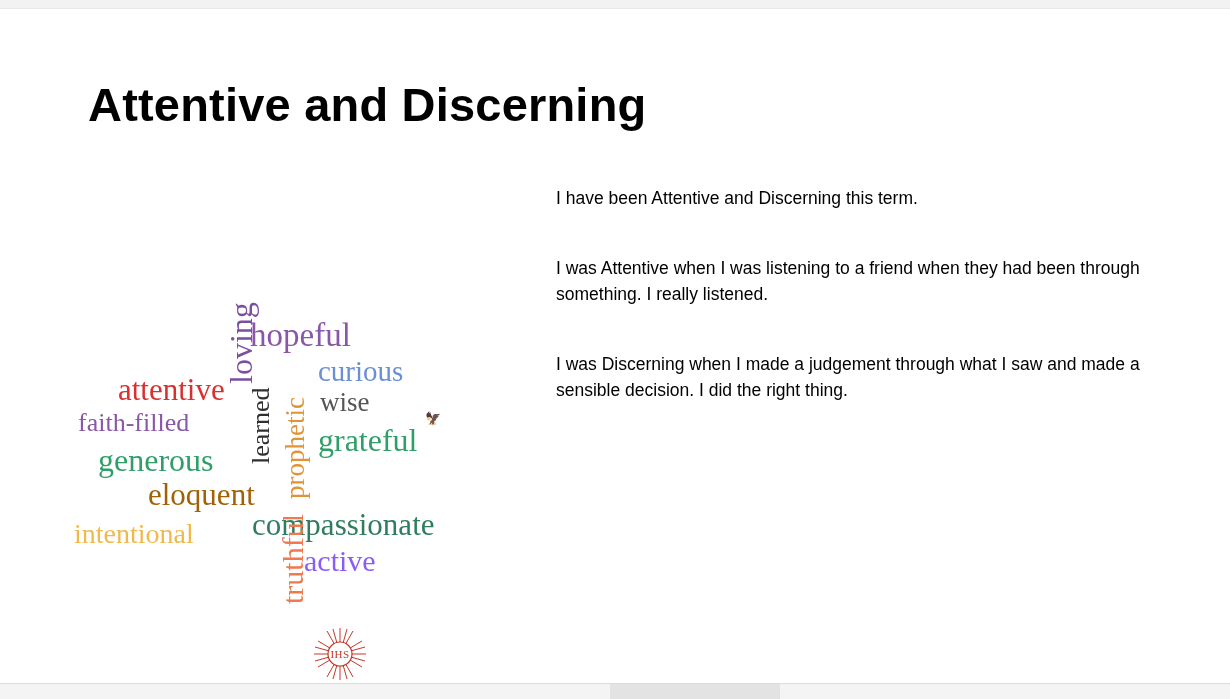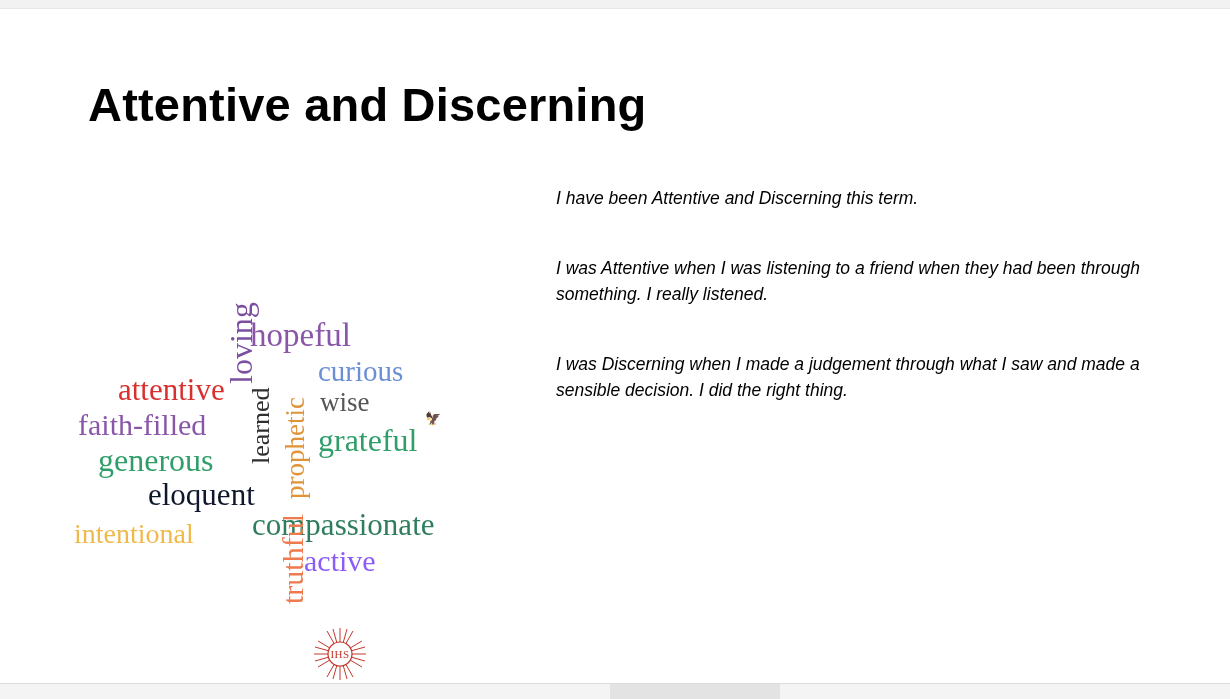--- a/index.html
+++ b/index.html
@@ -57,21 +57,20 @@
     position: absolute;
     left: 556px;
     top: 176px;
     width: 600px;
     font-size: 17.5px;
     line-height: 26px;
     color: #000000;
   }
   .para {
     margin: 0 0 44px 0;
-    font-style: italic;
   }
   .para:last-child { margin-bottom: 0; }
 
   
   .cloud {
     position: absolute;
     left: 70px;
     top: 255px;
     width: 430px;
     height: 420px;
@@ -98,24 +97,24 @@
     transform: rotate(-90deg);
     transform-origin: left top;
   }
   .w-prophetic {
     left: 212px; top: 235px;
     font-size: 27px; color: #e0943a;
     transform: rotate(-90deg);
     transform-origin: left top;
   }
   .w-wise { left: 250px; top: 125px; font-size: 27px; color: #555555; }
-  .w-faithfilled { left: 8px; top: 146px; font-size: 30px; color: #8a56a8; }
+  .w-faithfilled { left: 8px; top: 146px; font-size: 26px; color: #8a56a8; }
   .w-grateful { left: 248px; top: 160px; font-size: 32px; color: #2f9e68; }
   .w-generous { left: 28px; top: 180px; font-size: 32px; color: #2f9e68; }
-  .w-eloquent { left: 78px; top: 215px; font-size: 31px; color: #0f172a; }
+  .w-eloquent { left: 78px; top: 215px; font-size: 31px; color: #a16207; }
   .w-discerning { left: 252px; top: 210px; font-size: 33px; color: #d8302f; }
   .w-intentional { left: 4px; top: 240px; font-size: 28px; color: #f0b94c; margin-top: 16px; }
   .w-compassionate { left: 182px; top: 245px; font-size: 31px; color: #2f7d5e; }
   .w-active { left: 234px; top: 282px; font-size: 30px; color: #8b5cf6; }
   .w-truthful {
     left: 208px; top: 340px;
     font-size: 30px; color: #ef7a4e;
     transform: rotate(-90deg);
     transform-origin: left top;
   }

